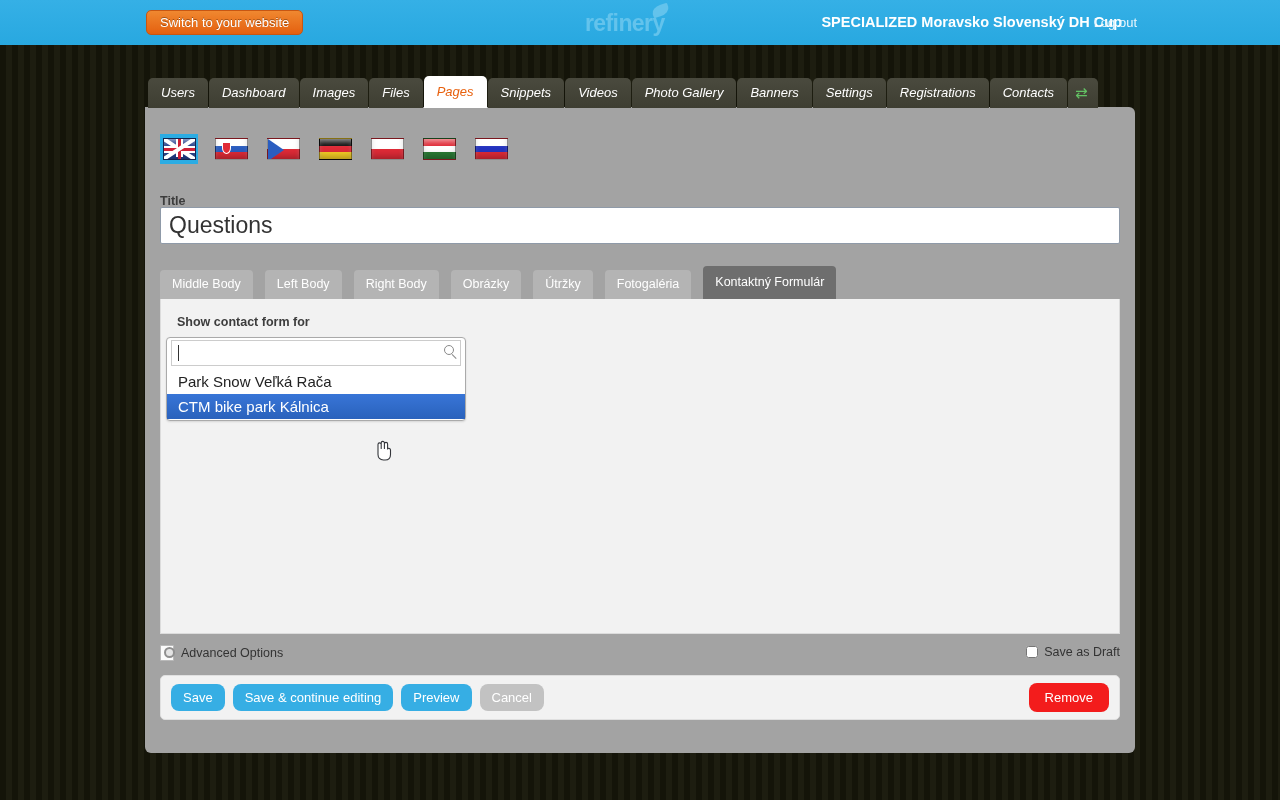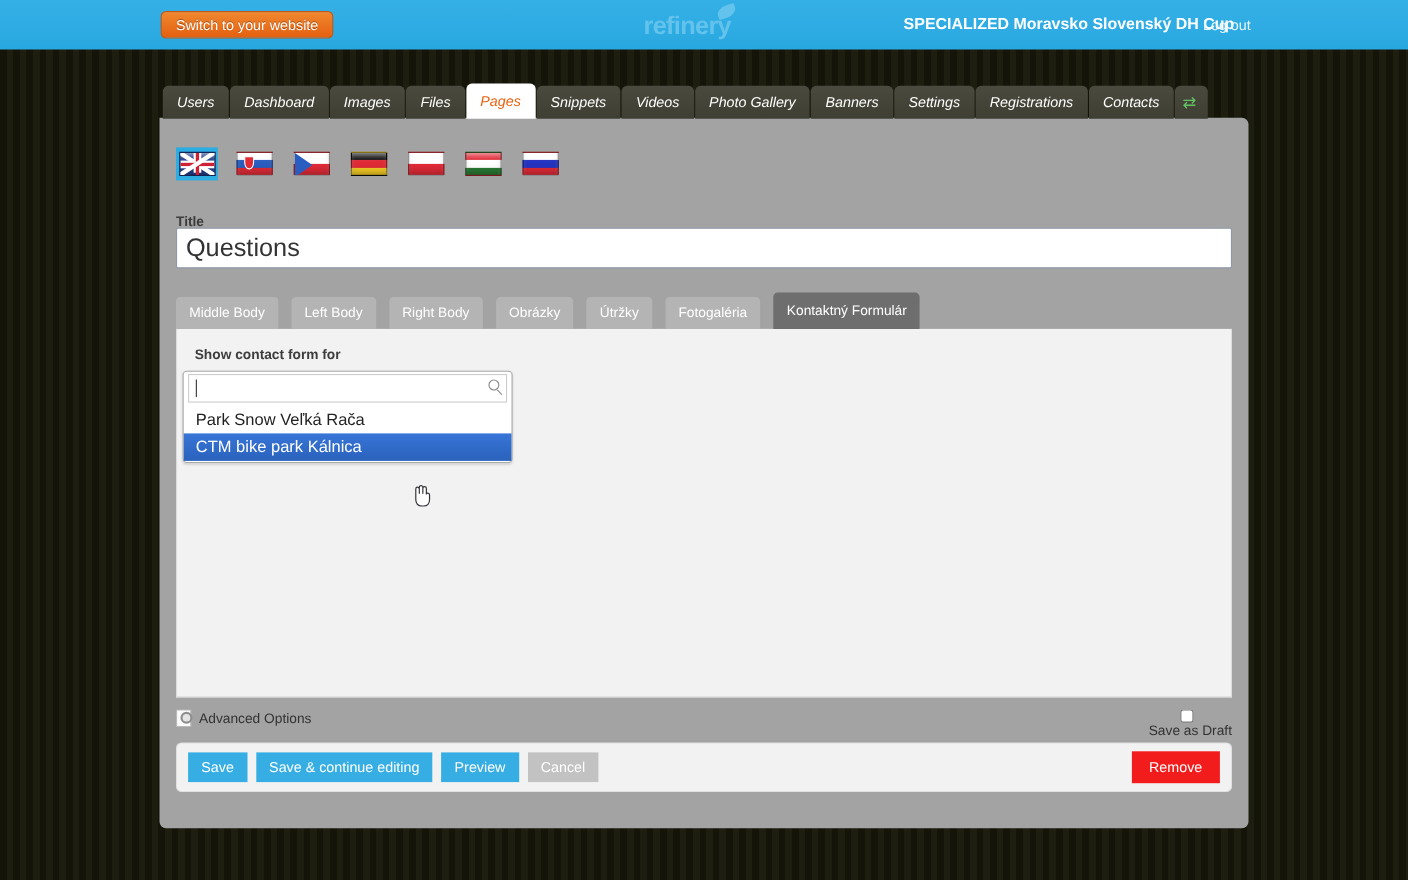--- a/index.html
+++ b/index.html
@@ -292,40 +292,39 @@
   .adv-ico:after {
     content: ""; position: absolute; left: 3px; bottom: 2px;
     width: 7px; height: 7px; border-radius: 50%;
     border: 2px solid #8f8f8f; background: #e4e4e4;
   }
   .draft {
     position: absolute; right: 15px; top: 538px;
     display: flex; align-items: center;
     font-size: 12.5px; color: #333;
     cursor: pointer;
-    flex-direction: column;
   }
   .draft input {
     width: 12px; height: 12px; margin: 0 6px 0 0;
     cursor: pointer;
   }
 
   .actionbar {
     position: absolute; left: 15px; top: 568px;
     width: 960px; height: 45px;
     background: #f2f2f2;
     border: 1px solid #e0e0e0;
     border-radius: 5px;
     display: flex; align-items: center;
     padding: 0 10px;
   }
   .btn {
     height: 27px; line-height: 27px;
     padding: 0 12px; margin-right: 8px;
-    border: none; border-radius: 0;
+    border: none; border-radius: 8px;
     font-size: 13px; color: #ffffff;
     font-family: "Liberation Sans", sans-serif;
     cursor: pointer; white-space: nowrap;
   }
   .btn-blue { background: #36aee4; }
   .btn-gray { background: #c2c2c2; cursor: default; }
   .btn-red {
     background: #f31c1c; margin-left: auto; margin-right: 0;
     height: 29px; line-height: 29px; padding: 0 16px;
   }

